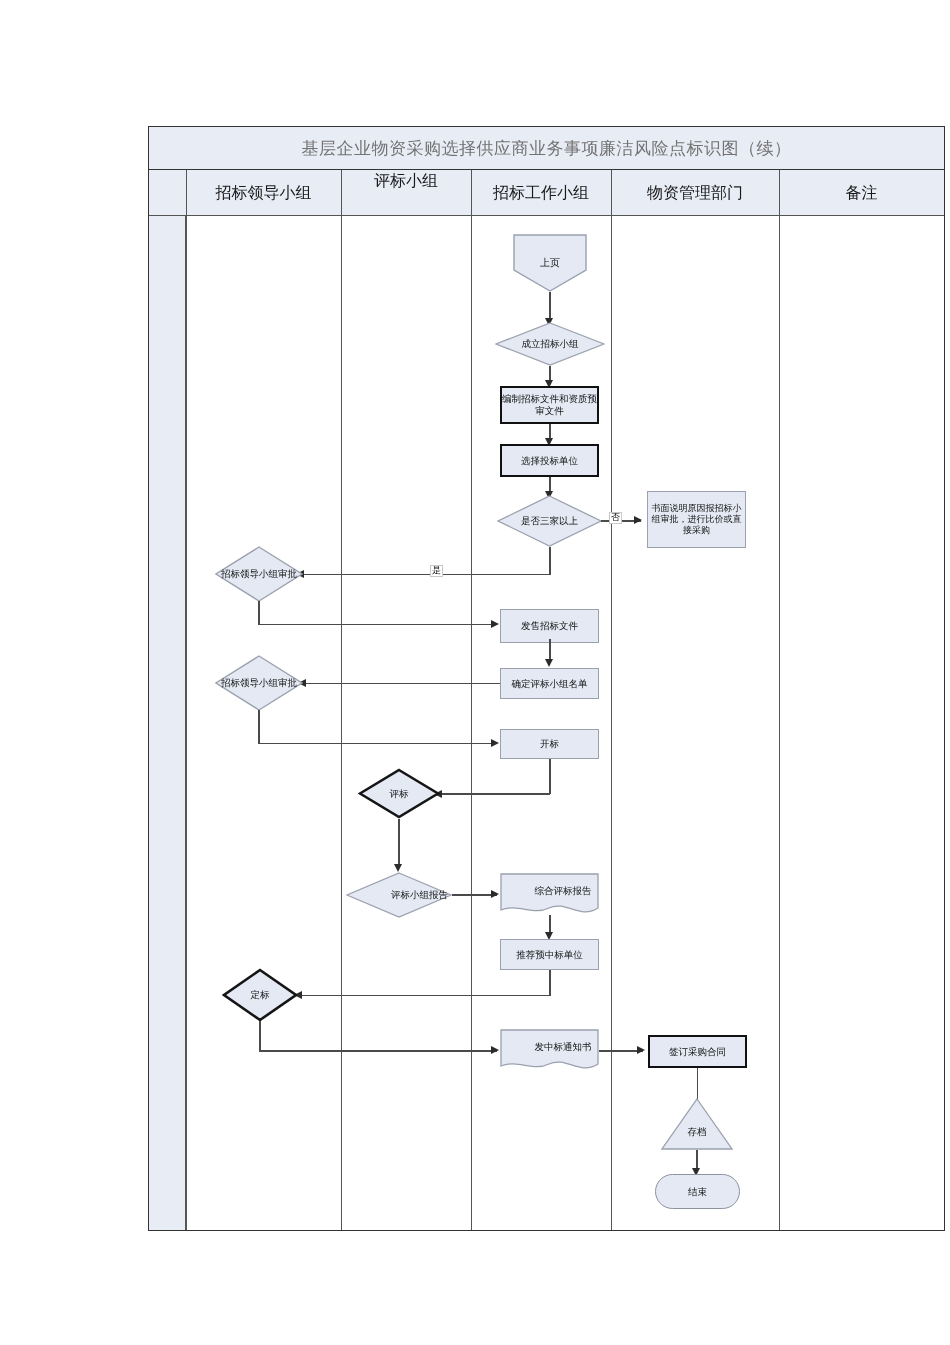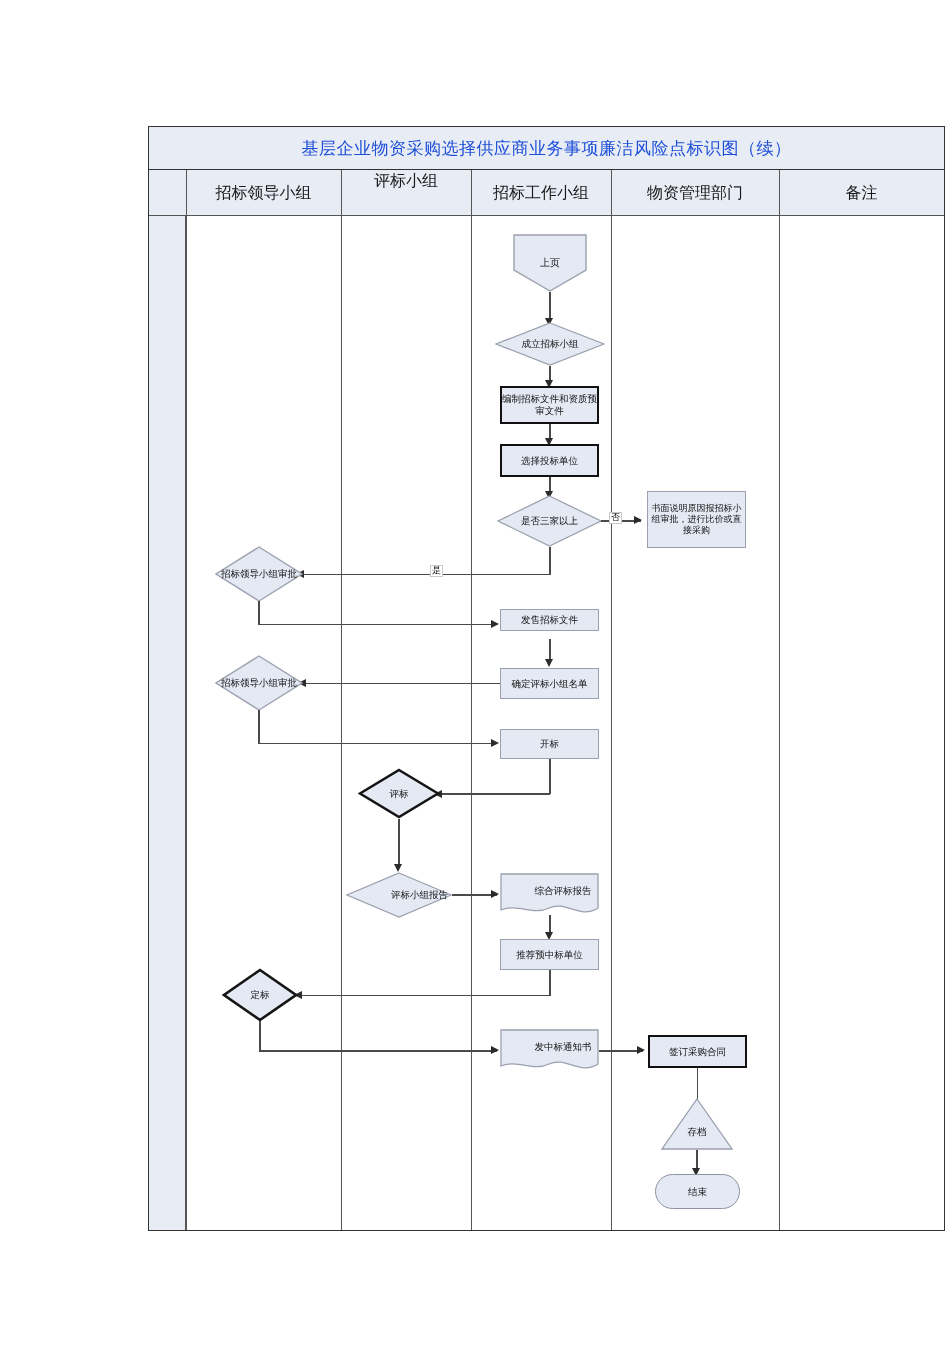--- a/index.html
+++ b/index.html
@@ -7,21 +7,21 @@
 
   #page{position:relative;width:950px;height:1345px;overflow:hidden;background:#fff;}
 
   
   #table{position:absolute;left:148px;top:126px;width:797px;height:1105px;
          border:1.5px solid #333;box-sizing:border-box;}
 
   #title-row{position:absolute;left:0;top:0;width:100%;height:43px;
              background:#E8ECF5;border-bottom:1.5px solid #333;box-sizing:border-box;
              display:flex;align-items:center;justify-content:center;}
-  #title-row .t{font-size:17px;color:#1d4ed8;letter-spacing:.5px;font-family:"DejaVu Serif","Liberation Serif",serif;}
+  #title-row .t{font-size:17px;color:#737373;letter-spacing:.5px;font-family:"DejaVu Serif","Liberation Serif",serif;}
 
   #header-row{position:absolute;left:0;top:43px;width:100%;height:46px;
               background:#E8ECF5;border-bottom:1px solid #555;box-sizing:border-box;}
   .hcell{position:absolute;top:0;height:100%;display:flex;align-items:center;justify-content:center;
          font-size:16px;color:#1a1a1a;box-sizing:border-box;font-family:"DejaVu Serif","Liberation Serif",serif;}
   .vsep{position:absolute;top:43px;width:1px;background:#555;}
 
   #narrow-col{position:absolute;left:0;top:89px;width:37px;height:1014px;background:#E8ECF5;
               border-right:1px solid #555;box-sizing:border-box;}
 
@@ -147,21 +147,21 @@
     <svg class="dsvg" viewBox="0 0 88 56" preserveAspectRatio="none">
       <polygon points="44,1 87,28 44,55 1,28" fill="#E4E9F4" stroke="#9aa0ad" stroke-width="1.3"></polygon>
     </svg>
     <span class="dtxt">招标领导小组审批</span>
   </div>
 
   <div class="ln lnv" style="left:258.3px;top:601px;height:24px;"></div>
   <div class="ln lnh" style="left:258px;top:623.8px;width:239px;"></div>
   <div class="arrow ar-right" style="left:491px;top:620px;"></div>
 
-  <div class="shape box" style="left:500px;top:609px;width:99px;height:22px;">
+  <div class="shape box" style="left:500px;top:609px;width:99px;height:34px;">
     <span>发售招标文件</span>
   </div>
   <div class="ln lnv" style="left:549.3px;top:639px;height:22px;"></div>
   <div class="arrow ar-down" style="left:545px;top:659px;"></div>
 
   <div class="shape box" style="left:500px;top:668px;width:99px;height:31px;">
     <span>确定评标小组名单</span>
   </div>
 
   <div class="ln lnh" style="left:300px;top:682.8px;width:200px;"></div>

